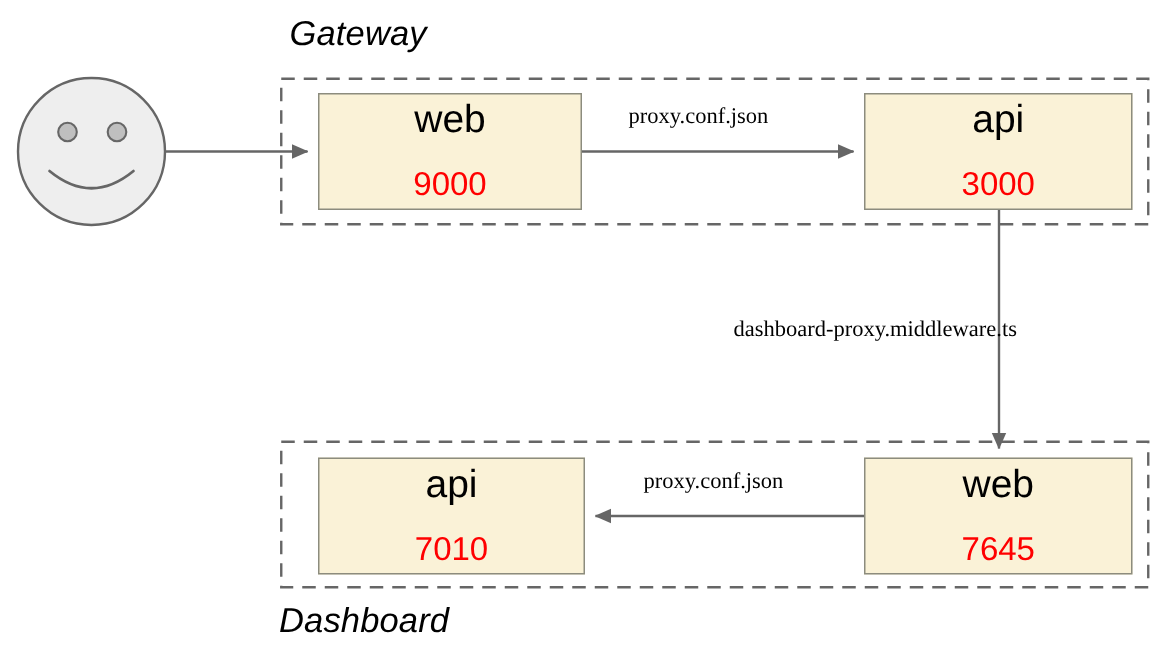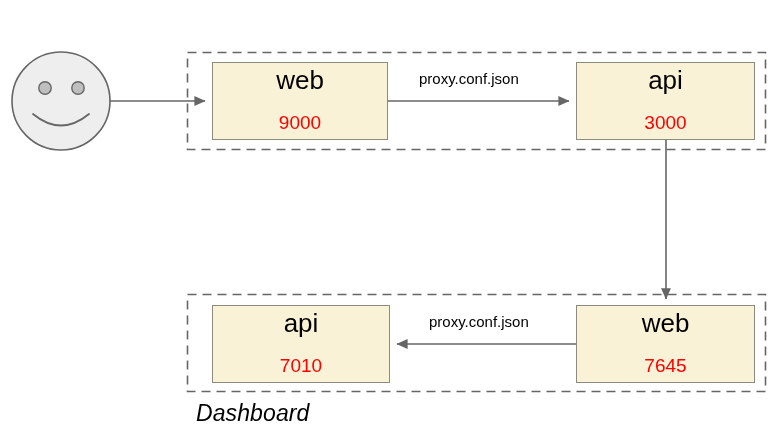--- a/index.html
+++ b/index.html
@@ -28,54 +28,54 @@
   .group-label {
     position: absolute;
     font-family: "Liberation Sans", sans-serif;
     font-style: italic;
     font-size: 23px;
     color: #000000;
     white-space: nowrap;
     letter-spacing: 0.1px;
   }
   #group-label-gateway { left: 193px; top: 9px; }
-  #group-label-dashboard { left: 196px; top: 400px; }
+  #group-label-dashboard { left: 186px; top: 400px; }
 
   .node-box {
     position: absolute;
     background: #FAF2D7;
     border: 1.4px solid #8C8C7E;
     box-sizing: border-box;
     display: flex;
     flex-direction: column;
     align-items: center;
     justify-content: center;
   }
   .node-name {
     font-family: "Liberation Sans", sans-serif;
     font-size: 26px;
     color: #000000;
     line-height: 1.05;
   }
   .node-port {
     font-family: "Liberation Sans", sans-serif;
-    font-size: 19px;
+    font-size: 22px;
     color: #FF0000;
     line-height: 1.25;
     margin-top: 16px;
   }
 
   #node-gateway-web  { left: 212px; top: 62px;  width: 176px; height: 78px; }
   #node-gateway-api  { left: 576px; top: 62px;  width: 179px; height: 78px; }
   #node-dashboard-api{ left: 212px; top: 305px; width: 178px; height: 78px; }
   #node-dashboard-web{ left: 576px; top: 305px; width: 179px; height: 78px; }
 
   .edge-label {
     position: absolute;
-    font-family: Liberation Sans, sans-serif;
+    font-family: Liberation Serif, serif;
     font-size: 15px;
     color: #000000;
     white-space: nowrap;
     background: transparent;
   }
   #edge-label-gateway-proxy   { left: 419px; top: 70px; }
   #edge-label-middleware      { left: 489px; top: 212px; }
   #edge-label-dashboard-proxy { left: 429px; top: 313px; }
 </style>
 </head>
@@ -106,20 +106,21 @@
 
     <line x1="110" y1="101" x2="205" y2="101" stroke="#666666" stroke-width="1.6" marker-end="url(#arrow-head)"></line>
 
     <line x1="388" y1="101" x2="569" y2="101" stroke="#666666" stroke-width="1.6" marker-end="url(#arrow-head)"></line>
 
     <line x1="666" y1="140" x2="666" y2="299" stroke="#666666" stroke-width="1.6" marker-end="url(#arrow-head)"></line>
 
     <line x1="576" y1="344" x2="397" y2="344" stroke="#666666" stroke-width="1.6" marker-end="url(#arrow-head)"></line>
   </svg>
 
+  <div class="group-label" id="group-label-gateway">Gateway</div>
 
   <div class="group-label" id="group-label-dashboard">Dashboard</div>
 
   <div class="node-box" id="node-gateway-web">
     <div class="node-name">web</div>
     <div class="node-port">9000</div>
   </div>
 
   <div class="node-box" id="node-gateway-api">
     <div class="node-name">api</div>
@@ -131,16 +132,17 @@
     <div class="node-port">7010</div>
   </div>
 
   <div class="node-box" id="node-dashboard-web">
     <div class="node-name">web</div>
     <div class="node-port">7645</div>
   </div>
 
   <div class="edge-label" id="edge-label-gateway-proxy">proxy.conf.json</div>
 
+  <div class="edge-label" id="edge-label-middleware">dashboard-proxy.middleware.ts</div>
 
   <div class="edge-label" id="edge-label-dashboard-proxy">proxy.conf.json</div>
 
 </div>
 
 </body></html>

